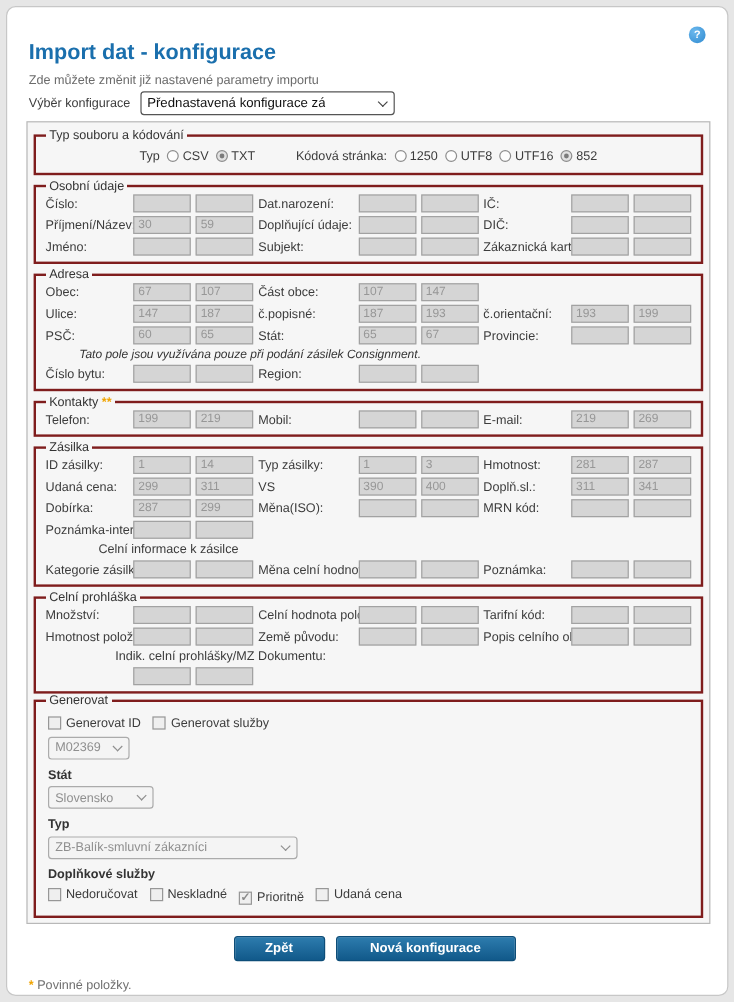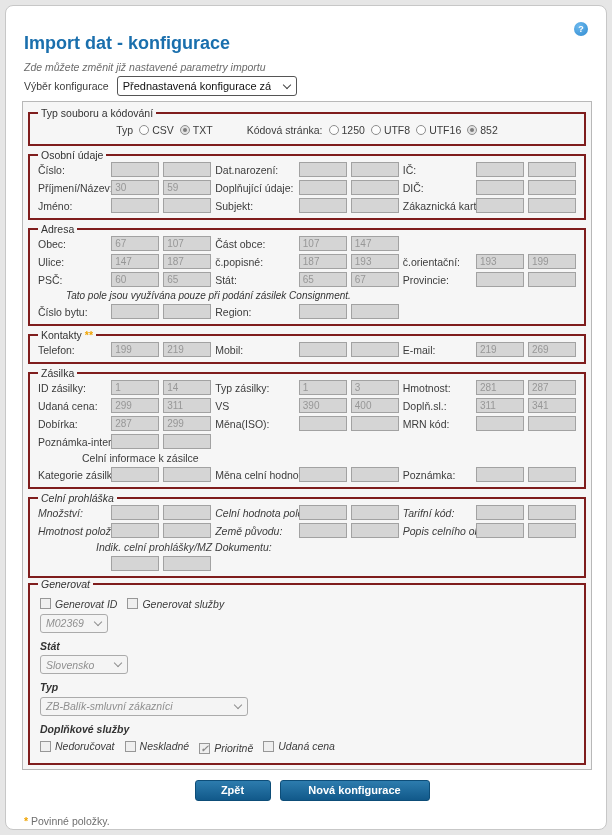--- a/index.html
+++ b/index.html
@@ -22,42 +22,42 @@
   }
   
   .page-title { font-size:18px; font-weight:bold; color:#1a6fad; margin:15px 0 7px 2px; }
   .help-icon {
     position:absolute; top:16px; right:18px;
     width:14px; height:14px; border-radius:50%;
     background:radial-gradient(circle at 35% 30%, #6cb9ee, #2f8ad0);
     color:#fff; font-size:9px; font-weight:bold; text-align:center; line-height:14px;
     cursor:pointer;
   }
-  .subtitle { font-size:10.5px; color:#6b6b6b; margin:0 0 3px 2px;font-style:italic; }
+  .subtitle { font-size:10.5px; color:#6b6b6b; margin:0 0 3px 2px; }
   .config-row { display:flex; align-items:center; gap:8px; margin:0 0 5px 2px; }
   .config-label { font-size:10.5px; color:#3c3c3c; }
   .config-select {
-    width:180px; height:20px; background:#fff;
+    width:212px; height:20px; background:#fff;
     border:1px solid #555; border-radius:3px;
     display:flex; align-items:center; justify-content:space-between;
     padding:0 5px; font-size:11px; color:#111; overflow:hidden; cursor:pointer;
   }
   .config-select .val { white-space:nowrap; overflow:hidden; }
   .chev { width:6px; height:6px; border-right:1.6px solid #444; border-bottom:1.6px solid #444;
           transform:rotate(45deg); flex:none; margin:-3px 1px 0 4px; }
   
   .panel {
     border:1px solid #b8b8b8; background:#f6f6f6;
     padding:5px 5px 4px 5px; margin:2px 0 0 0;
   }
   fieldset.fgroup {
     border:2px solid #7f1d1d; margin:0 0 3px 0; padding:1px 8px 5px 8px;
     background:transparent;
   }
-  fieldset.fgroup:last-child { margin-bottom:0;font-style:italic; }
+  fieldset.fgroup:last-child { margin-bottom:0; }
   legend { font-size:10.5px; color:#333; padding:0 3px; }
   legend .req { color:#f0a400; font-weight:bold; margin-left:3px; }
   .fgrid {
     display:grid;
     grid-template-columns:minmax(56px,1fr) 48px 48px minmax(66px,1.15fr) 48px 48px minmax(56px,1fr) 48px 48px;
     column-gap:4px; row-gap:3px; align-items:center;
   }
   .flabel { font-size:10.5px; color:#3c3c3c; text-align:left; white-space:nowrap; }
   .ibox {
     height:15px; font-size:10px; line-height:13px; color:#979797;

